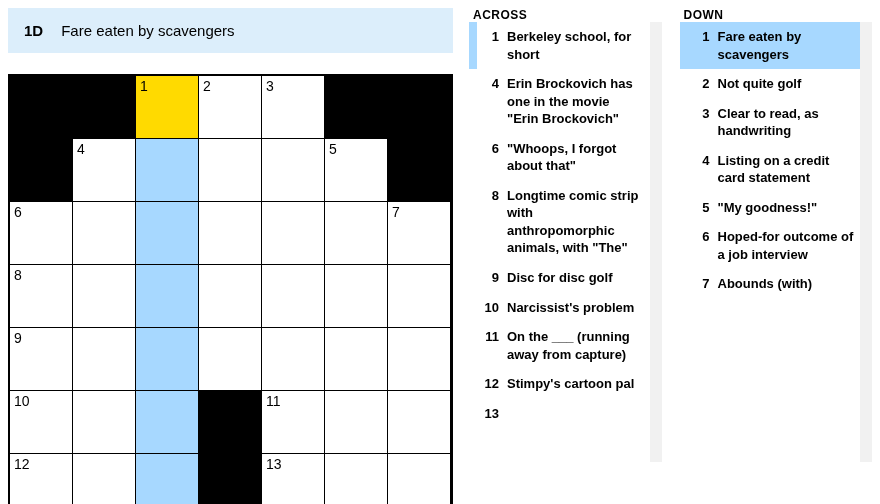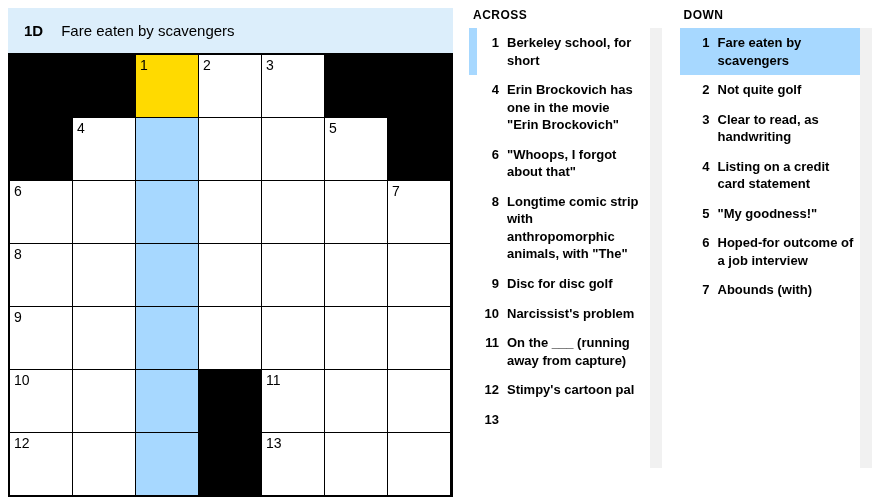--- a/index.html
+++ b/index.html
@@ -8,21 +8,21 @@
     background: #fff;
     padding: 8px;
     display: flex;
     gap: 16px;
     align-items: flex-start;
   }
   .left-col { width: 445px; flex-shrink: 0; }
   .clue-bar {
     background: #dceefb;
     padding: 14px 16px;
-    margin-bottom: 0;
+    margin-bottom: 21px;
     display: flex;
     align-items: baseline;
     gap: 18px;
   }
   .clue-bar .num { font-weight: 700; font-size: 15px; }
   .clue-bar .txt { font-size: 15px; }
   .grid {
     display: grid;
     grid-template-columns: repeat(7, 62px);
     grid-template-rows: repeat(7, 62px);
@@ -44,21 +44,20 @@
     font-size: 14px;
     font-weight: 400;
     color: #000;
   }
   .clues-wrap { display: flex; gap: 18px; flex: 1; }
   .clue-col { flex: 1; min-width: 0; }
   .clue-col h3 {
     font-size: 12px;
     font-weight: 700;
     letter-spacing: 0.5px;
-    margin-bottom: 6px;
     padding-left: 4px;
   }
   .clue-list {
     position: relative;
     height: 440px;
     overflow: hidden;
     border-right: 12px solid #f1f1f1;
   }
   .clue-list .arrow {
     position: absolute;

